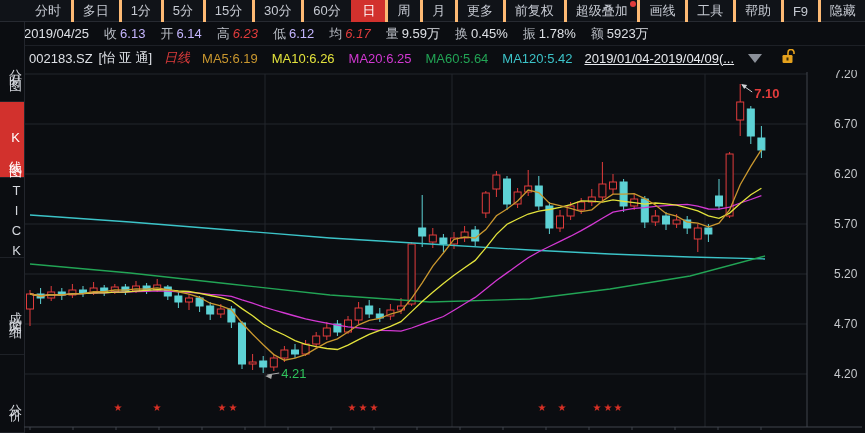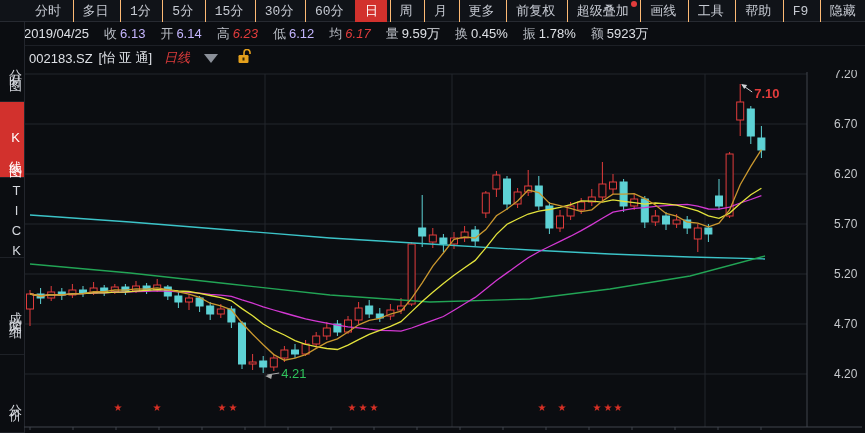--- a/index.html
+++ b/index.html
@@ -3,22 +3,22 @@
 <meta charset="utf-8">
 <style>
   html,body{margin:0;padding:0;background:#0b0d11;}
   body{width:865px;height:433px;position:relative;overflow:hidden;
        font-family:"Liberation Sans",sans-serif;color:#c6cad2;-webkit-font-smoothing:antialiased;}
   
   .toolbar{position:absolute;left:0;top:0;width:865px;height:22px;display:flex;
            align-items:stretch;background:#101318;border-bottom:1px solid #272a31;
            padding-left:26px;box-sizing:border-box;justify-content:space-between;}
   .tab{display:flex;align-items:center;padding:11px 9px;font-size:13px;color:#c6cad2;
-       position:relative;white-space:nowrap;cursor:default;font-family:Liberation Mono, monospace;}
-  .tab + .tab{border-left:1px solid #fdba74;}
+       position:relative;white-space:nowrap;cursor:default;}
+  .tab + .tab{border-left:3px solid #fdba74;}
   .tab.active{background:#d2312d;color:#fff;border-left-color:#d2312d;}
   .tab .dot{position:absolute;top:1px;right:1px;width:6px;height:6px;border-radius:50%;
             background:#e23c3c;}
   
   .infobar{position:absolute;left:24px;top:22px;width:841px;height:24px;display:flex;
            align-items:center;gap:15px;font-size:13px;border-bottom:1px solid #1d2026;
            padding-left:0;box-sizing:border-box;white-space:nowrap;}
   .infobar .lab{color:#b9bdc5;margin-right:3px;}
   .c-green{color:#c4b5fd;} .c-red{color:#e23c3c;font-style:italic;} .c-white{color:#dde0e5;}
   
@@ -83,20 +83,28 @@
     <div class="side-item active" style="height: 76px;">K线图</div>
     <div class="side-item" style="height: 80px;">TICK</div>
     <div class="side-item" style="height: 97px;">成交明细</div>
     <div class="side-item" style="height: 78px;">分价</div>
   </div>
 
 <div class="chart-header">
   <span class="c-white">002183.SZ</span>
   <span class="c-white" style="margin-left:-6px;">[怡 亚 通]</span>
   <span class="c-red">日线</span>
+  <span style="display:flex;gap:14px;" id="ma-legend">
+      <span style="color: rgb(201, 151, 47);">MA5:6.19</span>
+      <span style="color: rgb(226, 226, 60);">MA10:6.26</span>
+      <span style="color: rgb(210, 56, 210);">MA20:6.25</span>
+      <span style="color: rgb(34, 164, 85);">MA60:5.64</span>
+      <span style="color: rgb(60, 195, 200);">MA120:5.42</span>
+    </span>
+  <span class="range-link">2019/01/04-2019/04/09(...</span>
   <span class="tri-down"></span>
   <span class="lock">
     <svg width="16" height="15" viewBox="0 0 16 15">
       <path d="M8 6 V3.5 a3 3 0 0 1 6 0 V5" fill="none" stroke="#e5a11d" stroke-width="1.6"></path>
       <rect x="2.5" y="6" width="10" height="8" rx="1.2" fill="#e5a11d"></rect>
       <rect x="6.5" y="8.5" width="2" height="3" fill="#3a2c06"></rect>
     </svg>
   </span>
 </div>
 

